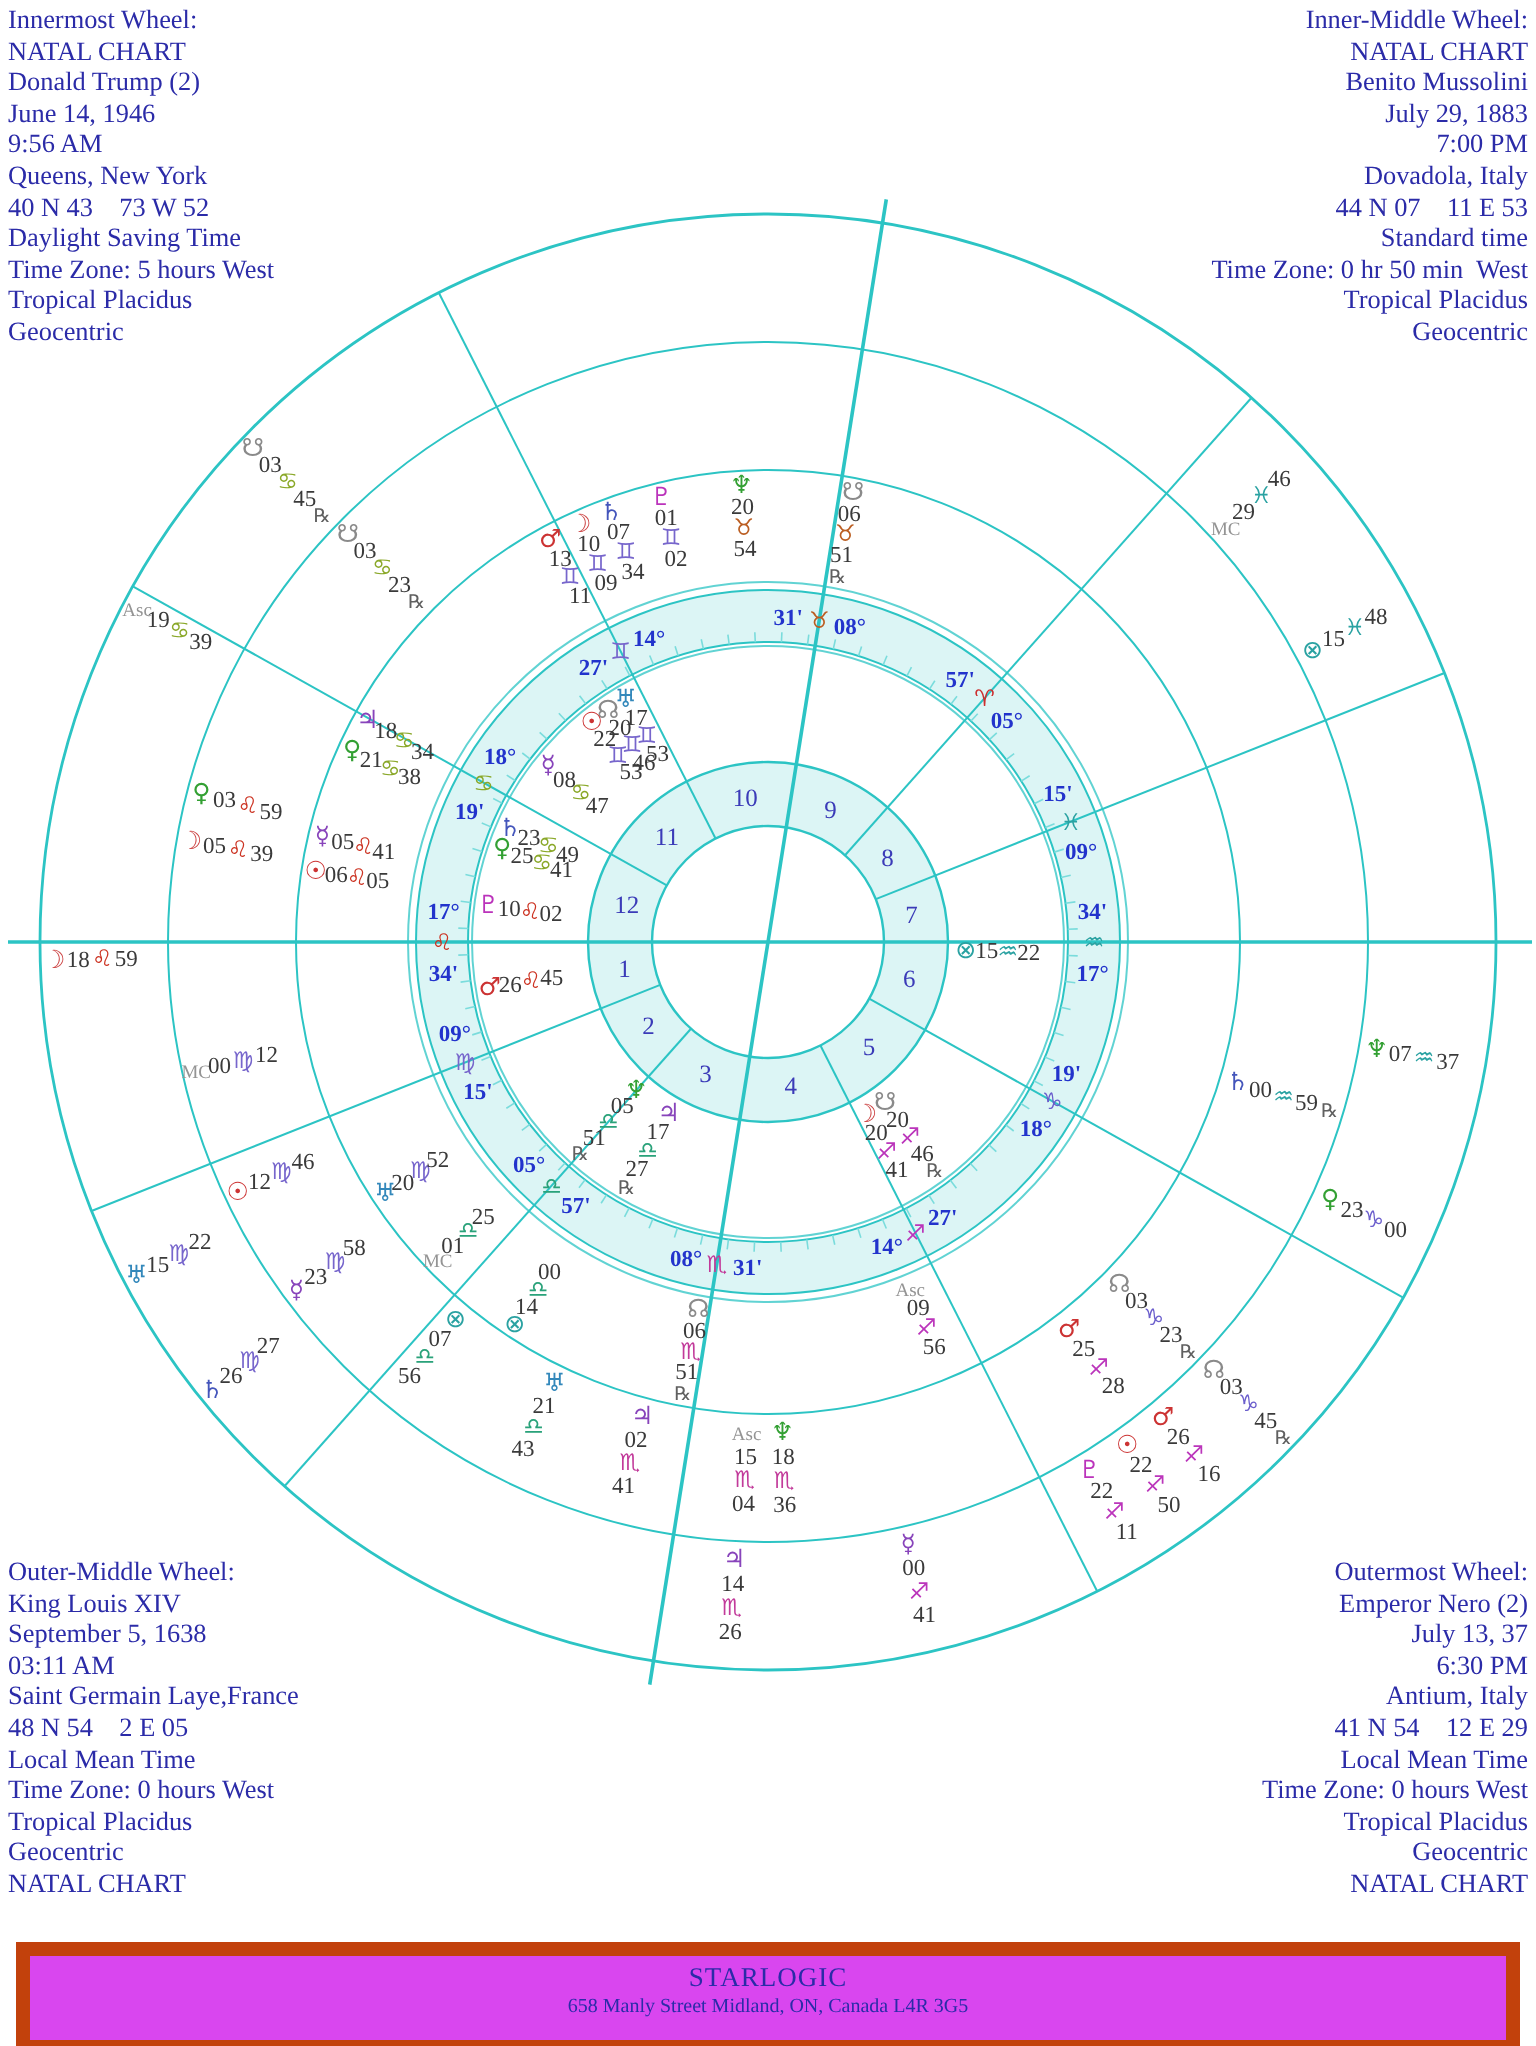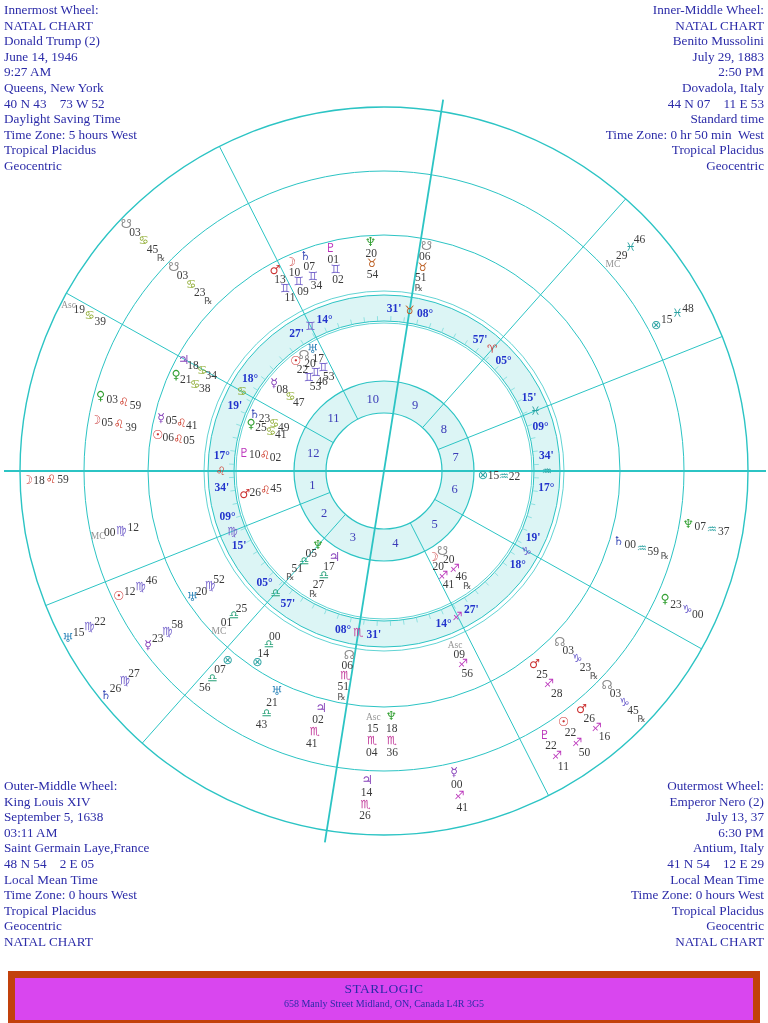--- a/index.html
+++ b/index.html
@@ -16,32 +16,32 @@
   #footerbox .t1{font-size:13.5px;margin-top:3px;letter-spacing:.5px;}
   #footerbox .t2{font-size:10px;margin-top:1px;}
 </style>
 </head>
 <body>
 
 <div class="corner left top" id="blk-top_left">Innermost Wheel:
 NATAL CHART
 Donald Trump (2)
 June 14, 1946
-9:27 AM
+9:56 AM
 Queens, New York
 40 N 43    73 W 52
 Daylight Saving Time
 Time Zone: 5 hours West
 Tropical Placidus
 Geocentric</div>
 <div class="corner right top" id="blk-top_right">Inner-Middle Wheel:
 NATAL CHART
 Benito Mussolini
 July 29, 1883
-2:50 PM
+7:00 PM
 Dovadola, Italy
 44 N 07    11 E 53
 Standard time
 Time Zone: 0 hr 50 min  West
 Tropical Placidus
 Geocentric</div>
 <div class="corner left bottom" id="blk-bottom_left">Outer-Middle Wheel:
 King Louis XIV
 September 5, 1638
 03:11 AM

